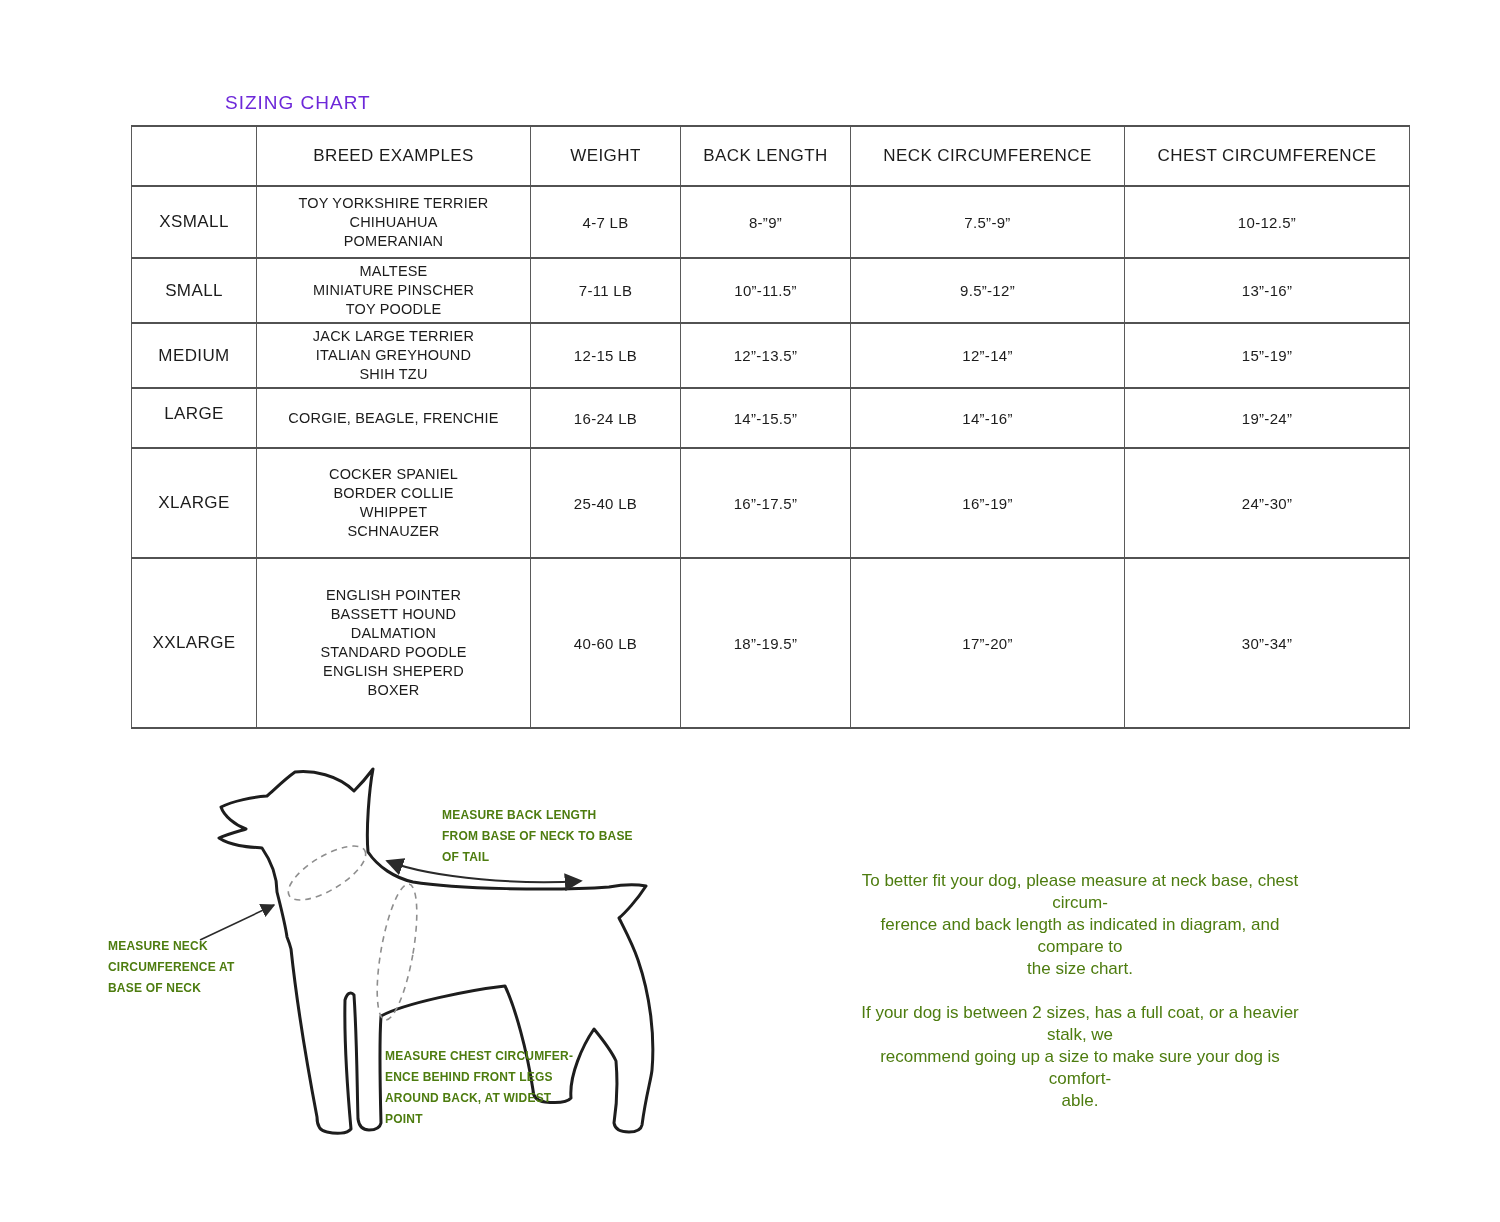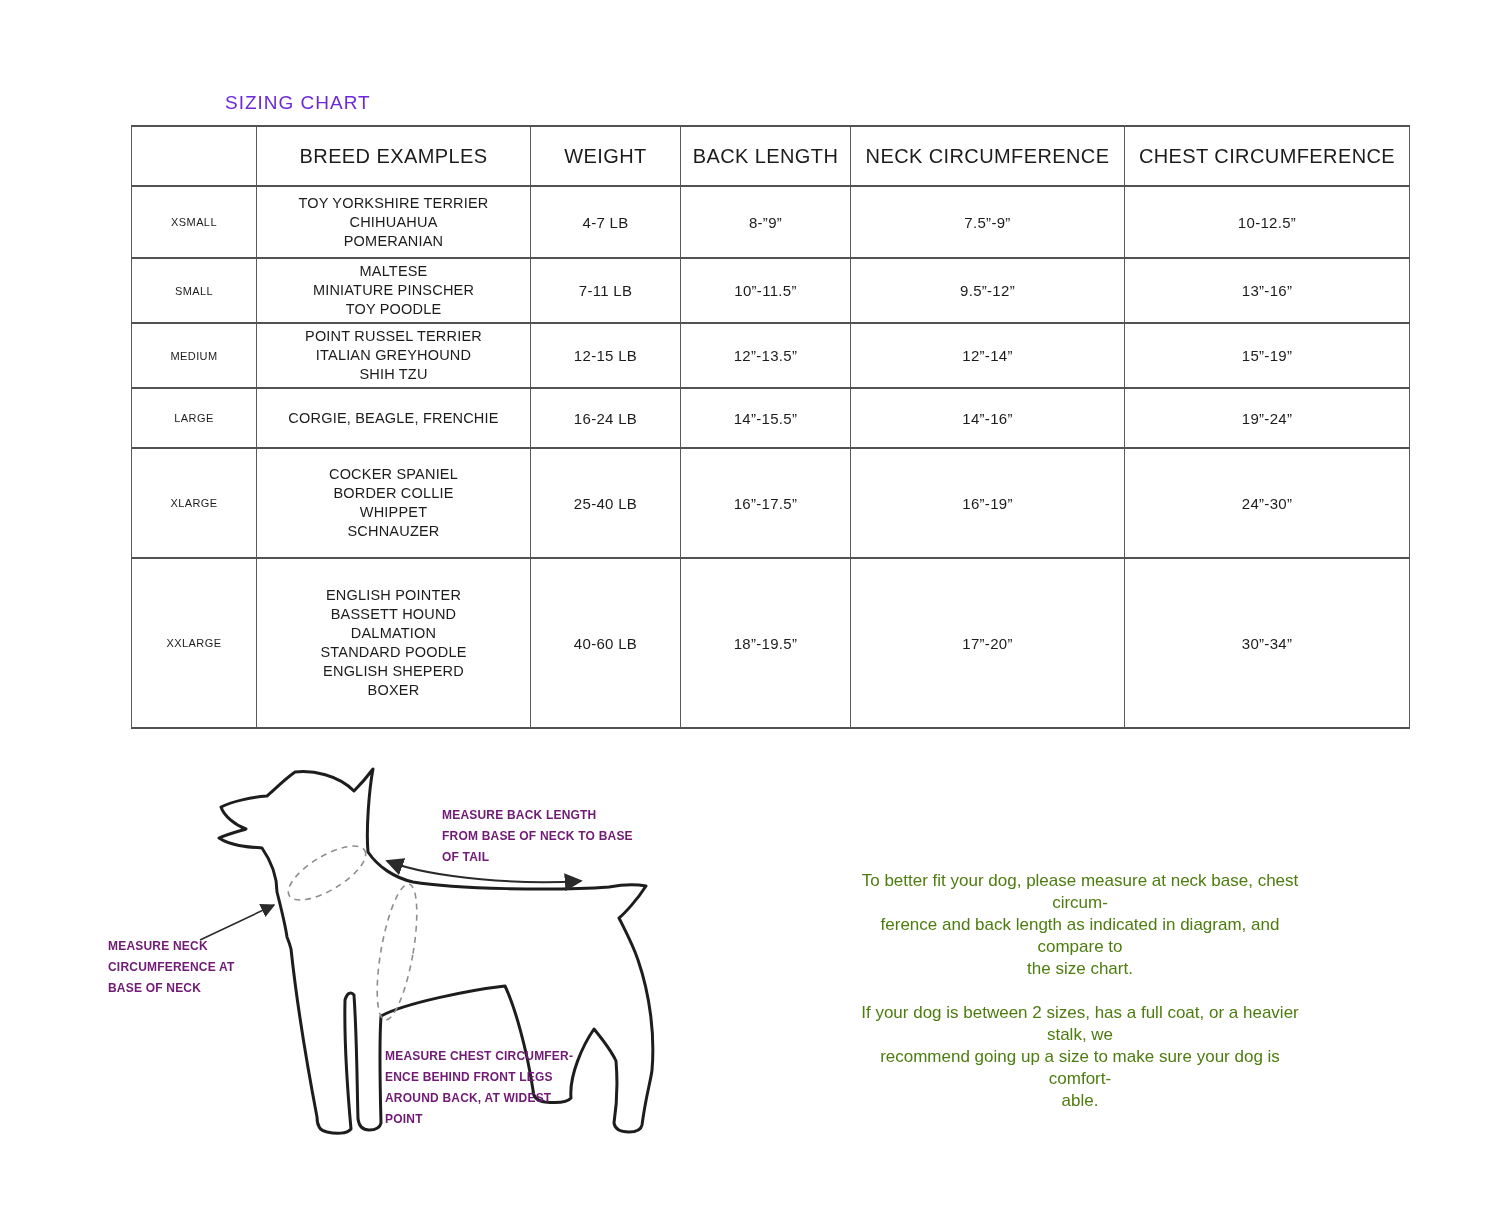--- a/index.html
+++ b/index.html
@@ -15,35 +15,35 @@
   table.size-chart {
     position:absolute; left:131px; top:125px; width:1278px;
     border-collapse:collapse; table-layout:fixed;
   }
   .size-chart th, .size-chart td {
     border-left:1px solid #5a5a5a; border-right:1px solid #5a5a5a;
     border-top:2px solid #525252; border-bottom:2px solid #525252;
     padding:0; vertical-align:middle; text-align:center;
     color:#1c1c1c; overflow:hidden;
   }
-  .size-chart th { font-weight:400; font-size:20px; letter-spacing:0.4px; }
+  .size-chart th { font-weight:400; font-size:17px; letter-spacing:0.4px; }
   .h60{height:60px} .h72{height:72px} .h65{height:65px} .h110{height:110px} .h170{height:170px}
-  .size-cell { font-size:11px; letter-spacing:0.4px; }
+  .size-cell { font-size:17px; letter-spacing:0.4px; }
   .size-cell.vb { vertical-align:bottom; padding-bottom:23px; }
   .breeds-cell {
     text-align:left; padding-left:54px; font-size:14.5px; line-height:19px;
     white-space:pre-line; letter-spacing:0.2px;margin-top:46px;
   }
   .val-cell { font-size:15px; letter-spacing:0.3px;margin-top:24px; }
 
   .diagram { position:absolute; left:95px; top:745px; width:580px; height:470px; }
   .diagram svg { position:absolute; left:0; top:0; }
   .diagram-label {
     position:absolute; font-size:12px; font-weight:700; line-height:21px;
-    white-space:pre-line; color:#701a75; letter-spacing:0.2px;
+    white-space:pre-line; color:#4d7c0f; letter-spacing:0.2px;
   }
   .lbl-back  { left:347px; top:60px;  }
   .lbl-neck  { left:13px;  top:191px; }
   .lbl-chest { left:290px; top:301px; }
 
   .notes {
     position:absolute; left:850px; top:870px; width:460px;
     text-align:center; font-size:17px; line-height:22px; color:#4d7c0f;
   }
   .notes p { white-space:pre-line; margin:0 0 22px 0; }
@@ -86,21 +86,21 @@
     <td class="breeds-cell">MALTESE
 MINIATURE PINSCHER
 TOY POODLE</td>
     <td class="val-cell">7-11 LB</td>
     <td class="val-cell">10”-11.5”</td>
     <td class="val-cell">9.5”-12”</td>
     <td class="val-cell">13”-16”</td>
   </tr>
   <tr class="h65">
     <td class="size-cell">MEDIUM</td>
-    <td class="breeds-cell">POINT RUSSEL TERRIER
+    <td class="breeds-cell">JACK LARGE TERRIER
 ITALIAN GREYHOUND
 SHIH TZU</td>
     <td class="val-cell">12-15 LB</td>
     <td class="val-cell">12”-13.5”</td>
     <td class="val-cell">12”-14”</td>
     <td class="val-cell">15”-19”</td>
   </tr>
   <tr class="h60">
     <td class="size-cell vb">LARGE</td>
     <td class="breeds-cell">CORGIE, BEAGLE, FRENCHIE</td>

